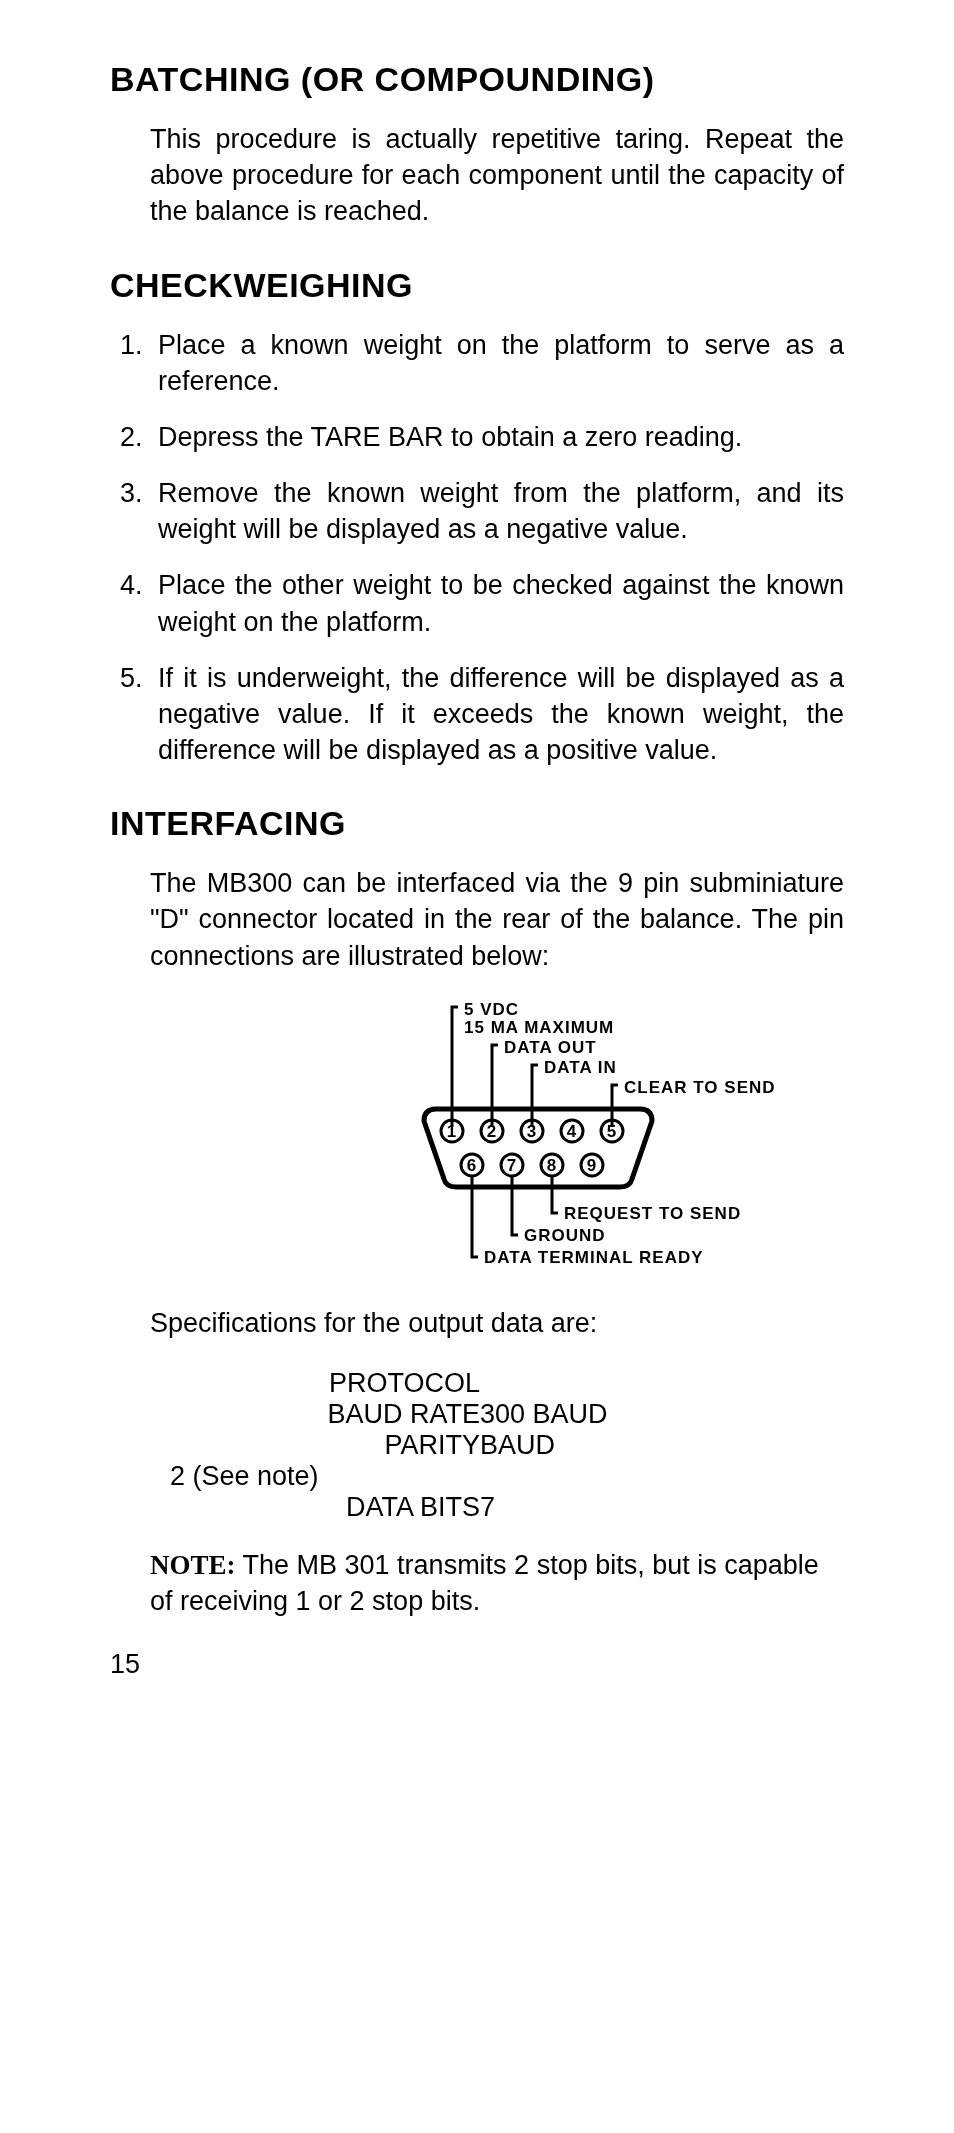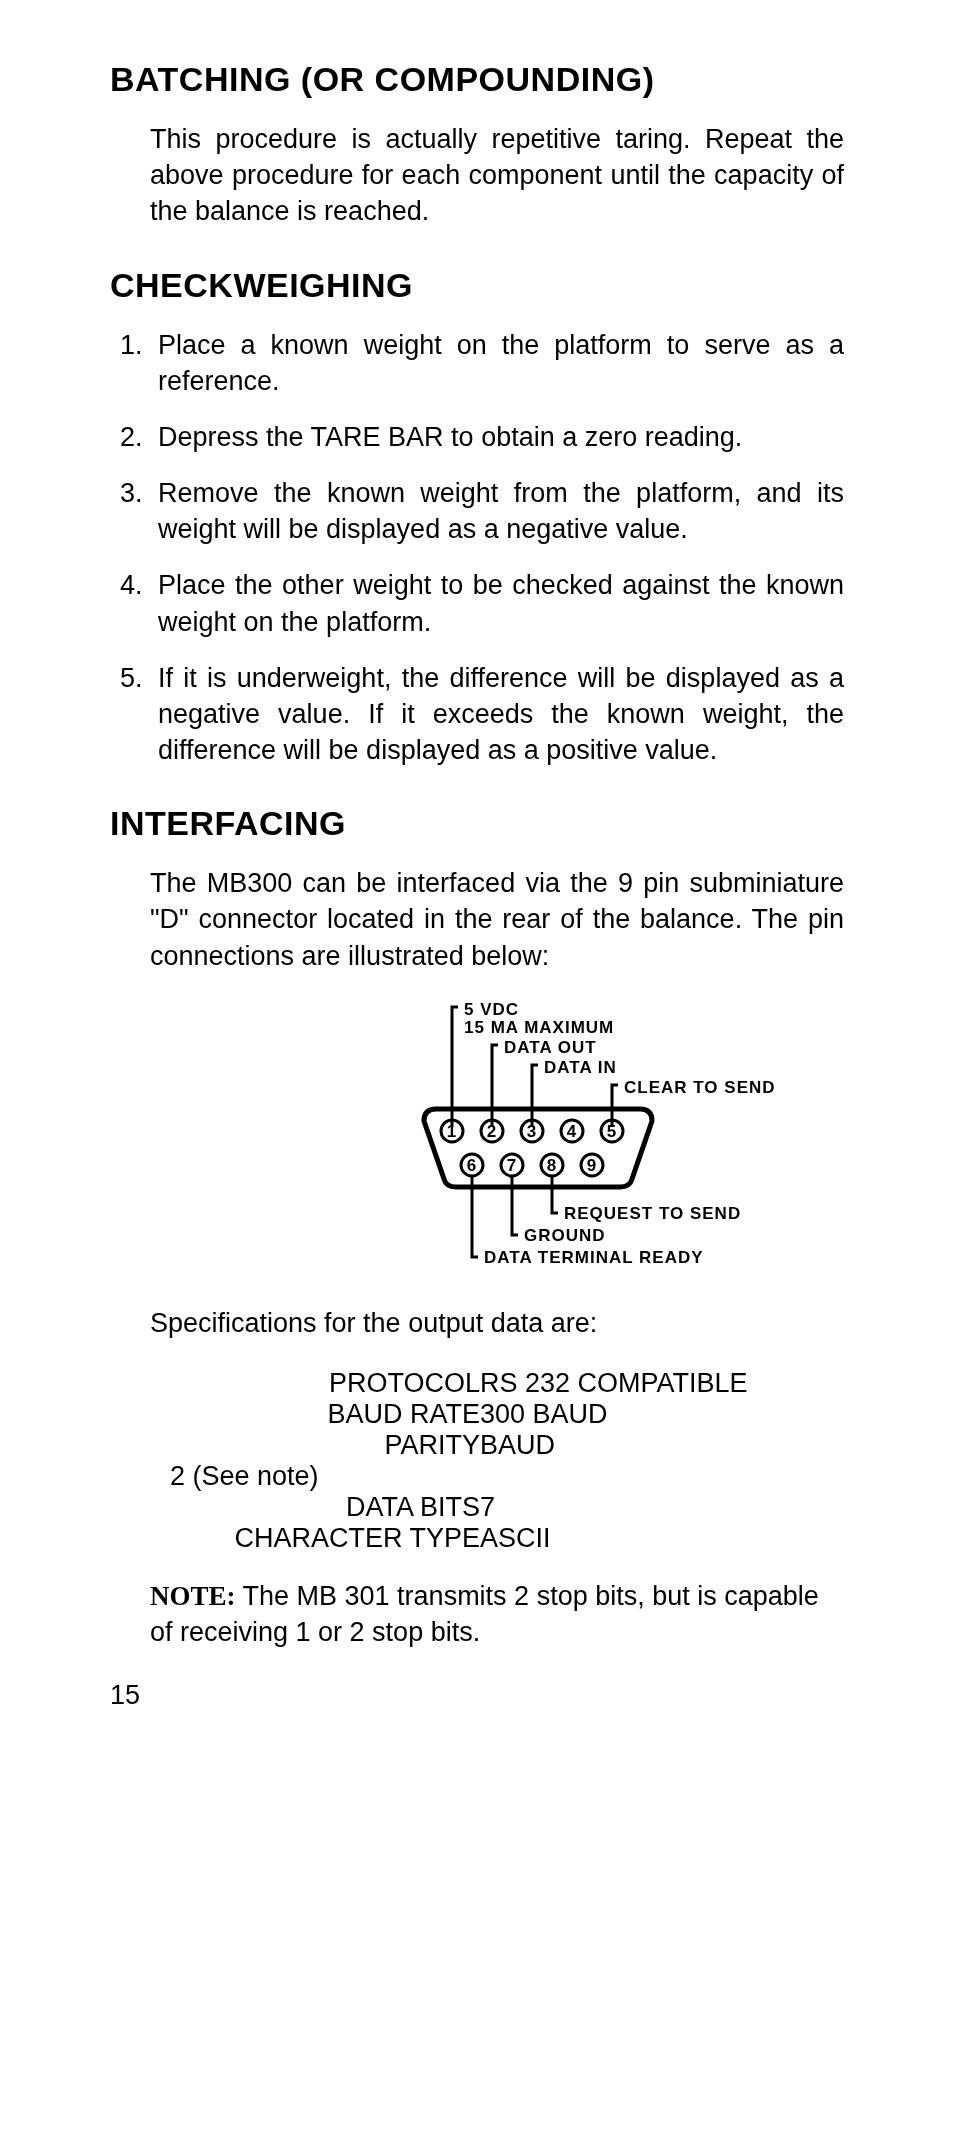--- a/index.html
+++ b/index.html
@@ -97,40 +97,35 @@
   <path d="M68 176 v80 h6" stroke="#000" stroke-width="3" fill="none"></path>
   <text x="80" y="262">DATA TERMINAL READY</text>
 </svg>
 </div>
 
 <p class="indent">Specifications for the output data are:</p>
 
 <div class="spec-table">
   <div class="spec-row">
     <div class="spec-k">PROTOCOL</div>
-    <div class="spec-v">RS 232 COMPATIBLE</div>
   </div>
   <div class="spec-row">
     <div class="spec-k">BAUD RATE</div>
     <div class="spec-v">300 BAUD</div>
   </div>
   <div class="spec-row">
     <div class="spec-k">PARITY</div>
     <div class="spec-v">BAUD</div>
   </div>
   <div class="spec-row">
     <div class="spec-v">2 (See note)</div>
   </div>
   <div class="spec-row">
     <div class="spec-k">DATA BITS</div>
     <div class="spec-v">7</div>
   </div>
-  <div class="spec-row">
-    <div class="spec-k">CHARACTER TYPE</div>
-    <div class="spec-v">ASCII</div>
-  </div>
 </div>
 
 <p class="indent note">
   <b>NOTE:</b><span> The MB 301 transmits 2 stop bits, but is capable of receiving 1 or 2 stop bits.</span>
 </p>
 
 <div class="pagenum">15</div>
 
 </body></html>

